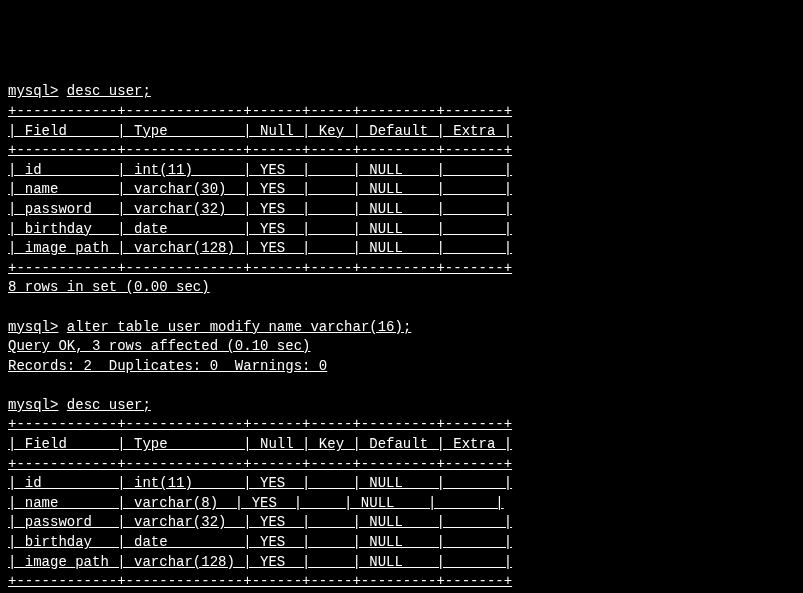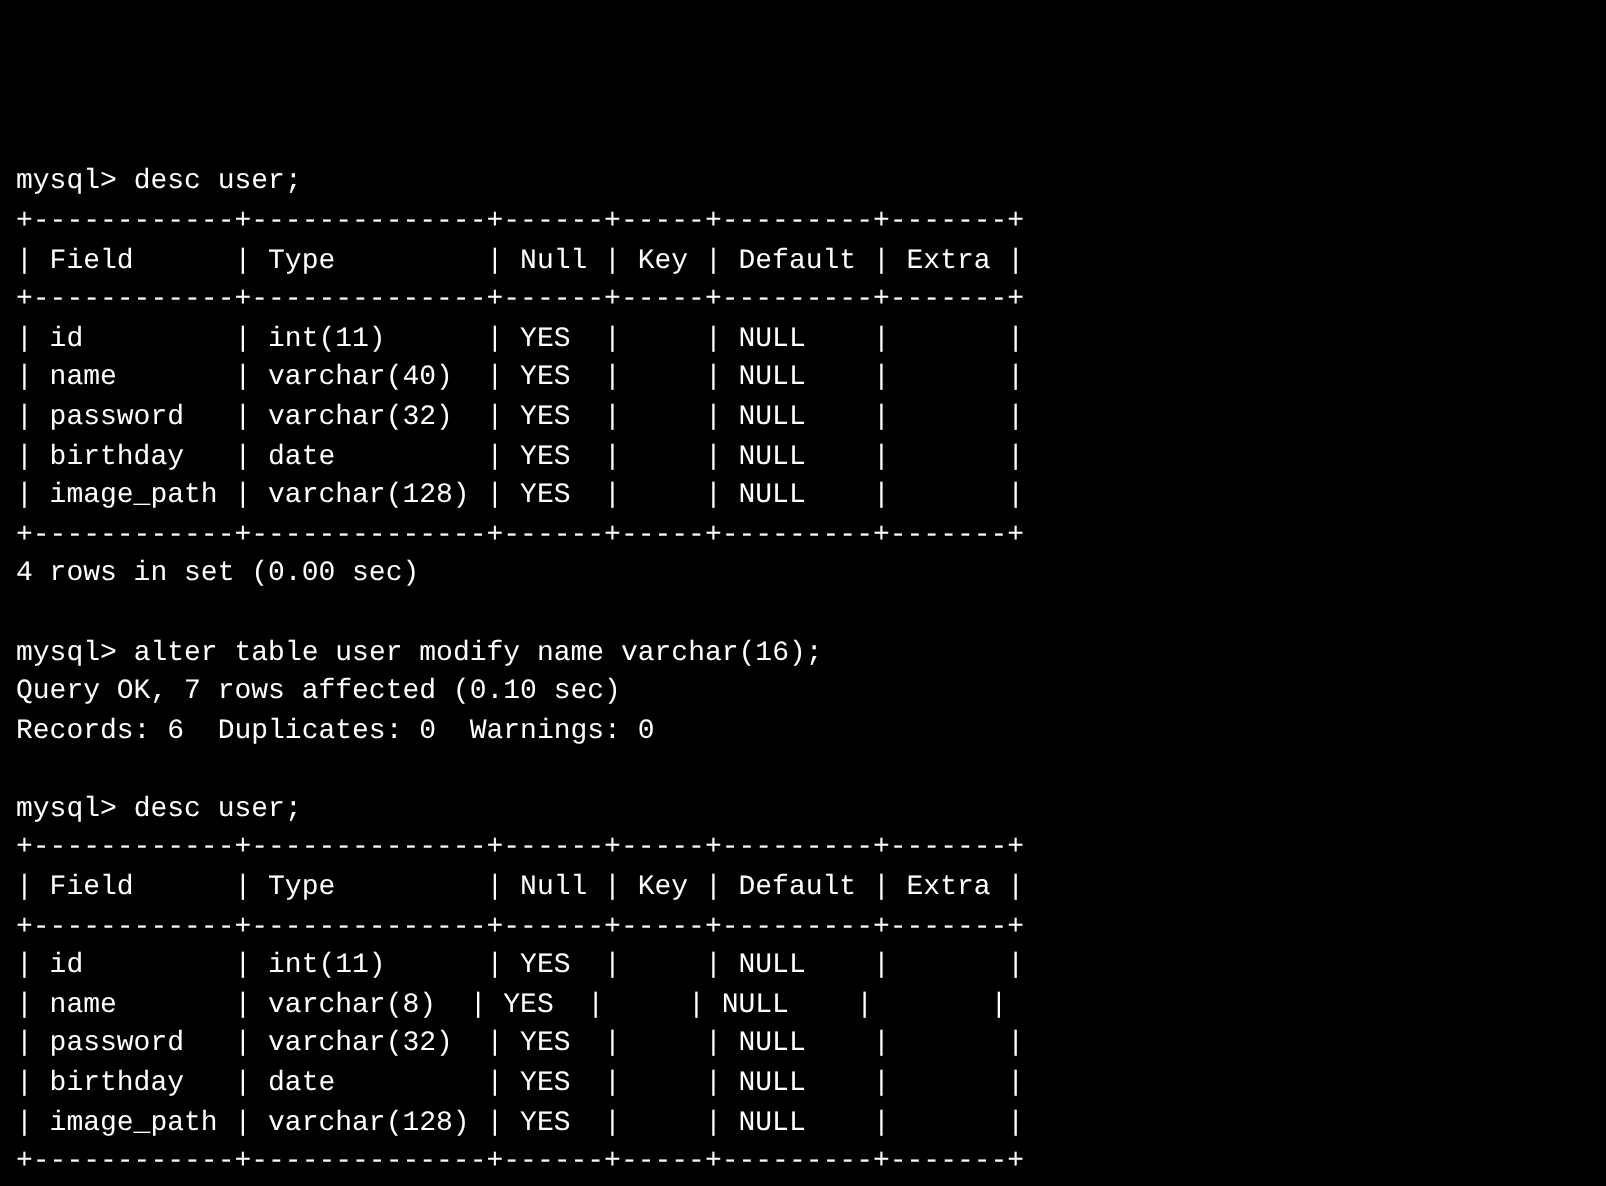--- a/index.html
+++ b/index.html
@@ -7,42 +7,43 @@
       color: #ffffff;
       font-family: "Consolas", "Courier New", monospace;
       font-size: 14px;
       margin: 0;
       padding: 4px 8px;
       line-height: 1.4;
       white-space: pre;
     }
     span {
       display: inline;
+      text-decoration: underline;
     }
   </style>
 </head>
 <body>
 
 
 
 <div><span>mysql&gt;</span> <span>desc user;</span>
 <span>+------------+--------------+------+-----+---------+-------+</span>
 <span>| Field      | Type         | Null | Key | Default | Extra |</span>
 <span>+------------+--------------+------+-----+---------+-------+</span>
 <span>| id         | int(11)      | YES  |     | NULL    |       |</span>
-<span>| name       | varchar(40)  | YES  |     | NULL    |       |</span>
+<span>| name       | varchar(30)  | YES  |     | NULL    |       |</span>
 <span>| password   | varchar(32)  | YES  |     | NULL    |       |</span>
 <span>| birthday   | date         | YES  |     | NULL    |       |</span>
 <span>| image_path | varchar(128) | YES  |     | NULL    |       |</span>
 <span>+------------+--------------+------+-----+---------+-------+</span>
-<span>4 rows in set (0.00 sec)</span>
+<span>8 rows in set (0.00 sec)</span>
 
 <span>mysql&gt;</span> <span>alter table user modify name varchar(16);</span>
-<span>Query OK, 7 rows affected (0.10 sec)</span>
-<span>Records: 6  Duplicates: 0  Warnings: 0</span>
+<span>Query OK, 3 rows affected (0.10 sec)</span>
+<span>Records: 2  Duplicates: 0  Warnings: 0</span>
 
 <span>mysql&gt;</span> <span>desc user;</span>
 <span>+------------+--------------+------+-----+---------+-------+</span>
 <span>| Field      | Type         | Null | Key | Default | Extra |</span>
 <span>+------------+--------------+------+-----+---------+-------+</span>
 <span>| id         | int(11)      | YES  |     | NULL    |       |</span>
 <span>| name       | varchar(8)  | YES  |     | NULL    |       |</span>
 <span>| password   | varchar(32)  | YES  |     | NULL    |       |</span>
 <span>| birthday   | date         | YES  |     | NULL    |       |</span>
 <span>| image_path | varchar(128) | YES  |     | NULL    |       |</span>

